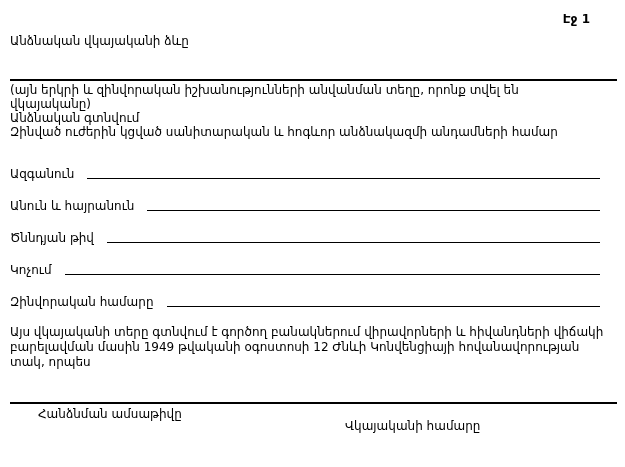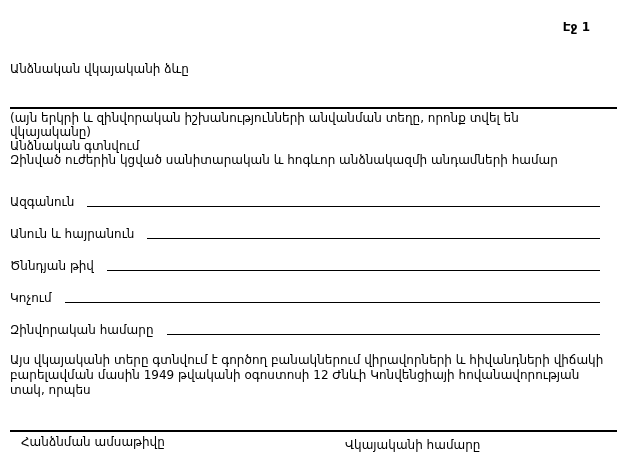--- a/index.html
+++ b/index.html
@@ -16,29 +16,29 @@
     overflow: hidden;
   }
   .page {
     box-sizing: border-box;
     width: 625px;
     height: 467px;
     padding: 0 8px 0 10px;
     position: relative;
   }
   .page-number {
-    padding-top: 20px;
+    padding-top: 12px;
     text-align: right;
     font-weight: bold;
     font-size: 12px;
     padding-right: 27px;
     white-space: nowrap;
   }
   .doc-title {
-    margin-top: 28px;
+    margin-top: 8px;
     white-space: nowrap;
   }
   .rule {
     border-top: 2px solid #000000;
     margin-top: 31px;
   }
   .note-block {
     padding-top: 2px;
   }
   .note-line {
@@ -75,28 +75,28 @@
     border-top: 2px solid #000000;
     margin-top: 32px;
   }
   .captions {
     position: relative;
     height: 16px;
     margin-top: 3px;
   }
   .caption-left {
     position: absolute;
-    left: 11px;
+    left: 28px;
     top: 0;
     white-space: nowrap;
   }
   .caption-right {
     position: absolute;
     left: 335px;
-    top: 3px;
+    top: 12px;
     white-space: nowrap;
   }
 </style>
 </head>
 <body>
 
 <div class="page">
 
   <div class="page-number">Էջ 1</div>
 

